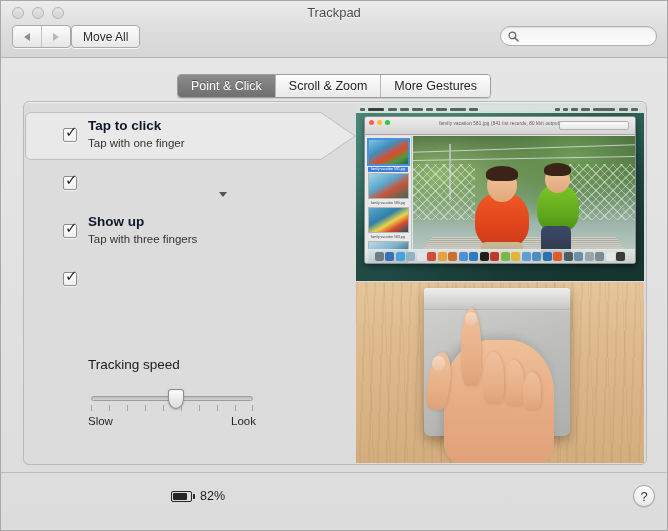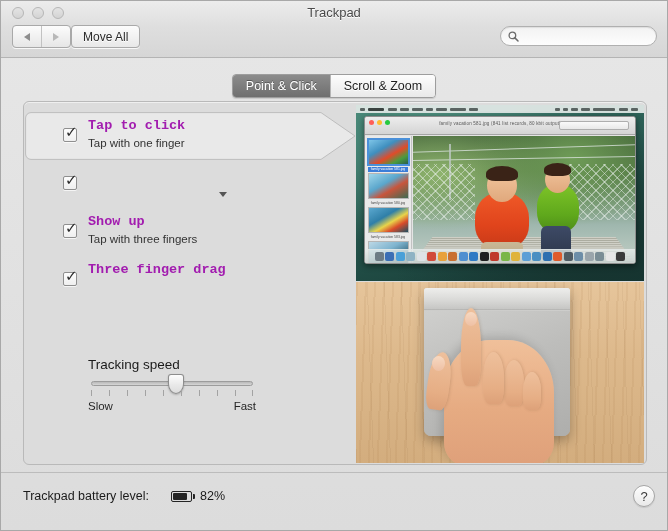--- a/index.html
+++ b/index.html
@@ -210,23 +210,22 @@
     left: 1px; top: -4px;
     font-size: 15px;
     color: #2a2a2a;
     line-height: 15px;
     font-family: "DejaVu Sans", sans-serif;
   }
   .opt .tt {
     position: absolute;
     left: 64px; top: 6px;
     font-size: 13.5px;
-    color: #a21caf;
+    color: #0f172a;
     font-weight: bold;
-    font-family: Liberation Mono, monospace;
   }
   .opt .st {
     position: absolute;
     left: 64px; top: 25px;
     font-size: 11.5px;
     color: #333333;
   }
   .opt .caret {
     position: absolute;
     top: 32px;
@@ -238,21 +237,21 @@
 
   
   #trackspeed {
     position: absolute;
     left: 64px; top: 255px;
     width: 230px;
   }
   #tslabel {
     font-size: 13.5px;
     color: #1b1b1b;
-    margin-bottom: 9px;
+    margin-bottom: 24px;
   }
   #sliderbar {
     position: relative;
     width: 162px;
     height: 5px;
     margin-left: 3px;
     background: linear-gradient(to bottom, #b9b9b9, #d6d6d6);
     border: 1px solid #9c9c9c;
     border-radius: 3px;
     box-sizing: border-box;
@@ -586,20 +585,21 @@
         <line x1="6.9" y1="6.9" x2="10" y2="10" stroke="#6b6b6b" stroke-width="1.5" stroke-linecap="round"></line>
       </svg>
       <input id="searchinput" type="text" placeholder="" style="">
     </div>
   </div>
 
   <div id="tabs">
     <div id="tabgroup">
       <div class="tab active">Point &amp; Click</div>
       <div class="tab">Scroll &amp; Zoom</div>
+      <div class="tab">More Gestures</div>
     </div>
   </div>
 
   <div id="content">
 
     <div id="options">
 
       <div class="opt selected" style="top:10px">
         <svg class="hl" viewBox="0 0 332 48" preserveAspectRatio="none">
           <path d="M6 0.6 H296 L330 24 L296 47.4 H6 A5.4 5.4 0 0 1 0.6 42 V6 A5.4 5.4 0 0 1 6 0.6 Z" fill="#e9e9e9" stroke="#bdbdbd" stroke-width="1"></path>
@@ -631,21 +631,20 @@
         <div class="tt">Show up</div>
         <div class="st">Tap with three fingers</div>
       </div>
 
       <div class="opt" style="top:154px">
         <div class="cb">
           <div class="cbbox">
               <span class="cbcheck">✓</span>
             </div>
         </div>
-        <div class="tt">Three finger drag</div>
       </div>
 
       <div id="trackspeed">
         <div id="tslabel">Tracking speed</div>
         <div id="sliderbar">
           <div id="knob" style="left: 76.24px;"></div>
         </div>
         <div id="ticks">
           <i style="left:0px"></i>
             <i style="left:18px"></i>
@@ -653,21 +652,21 @@
           <i style="left:54px"></i>
             <i style="left:72px"></i>
             <i style="left:90px"></i>
           <i style="left:108px"></i>
             <i style="left:126px"></i>
             <i style="left:144px"></i>
           <i style="left:161px"></i>
         </div>
         <div id="sliderlabels">
           <span id="slow">Slow</span>
-          <span id="fast">Fast</span>
+          <span id="fast">Look</span>
         </div>
       </div>
     </div>
 
     <div id="media">
 
       <div id="vidtop">
         <div class="dt-bg"></div>
 
         <div class="dt-menubar">
@@ -775,21 +774,20 @@
         <div class="nail" style="left:76px;top:74px;width:13px;height:15px;z-index:3"></div>
 
         <div class="finger" style="left:127px;top:70px;width:21px;height:52px;z-index:2"></div>
         <div class="finger" style="left:148px;top:78px;width:20px;height:46px;z-index:1"></div>
         <div class="finger" style="left:167px;top:90px;width:18px;height:38px;z-index:1"></div>
       </div>
     </div>
   </div>
 
   <div id="bottombar">
-    <div id="battlabel">Trackpad battery level:</div>
     <div id="batticon">
       <div id="battfill" style="width: 82%;"></div>
     </div>
     <div id="battnub"></div>
     <div id="battpct">82%</div>
 
     <div id="helpbtn">?</div>
   </div>
 </div>
 

